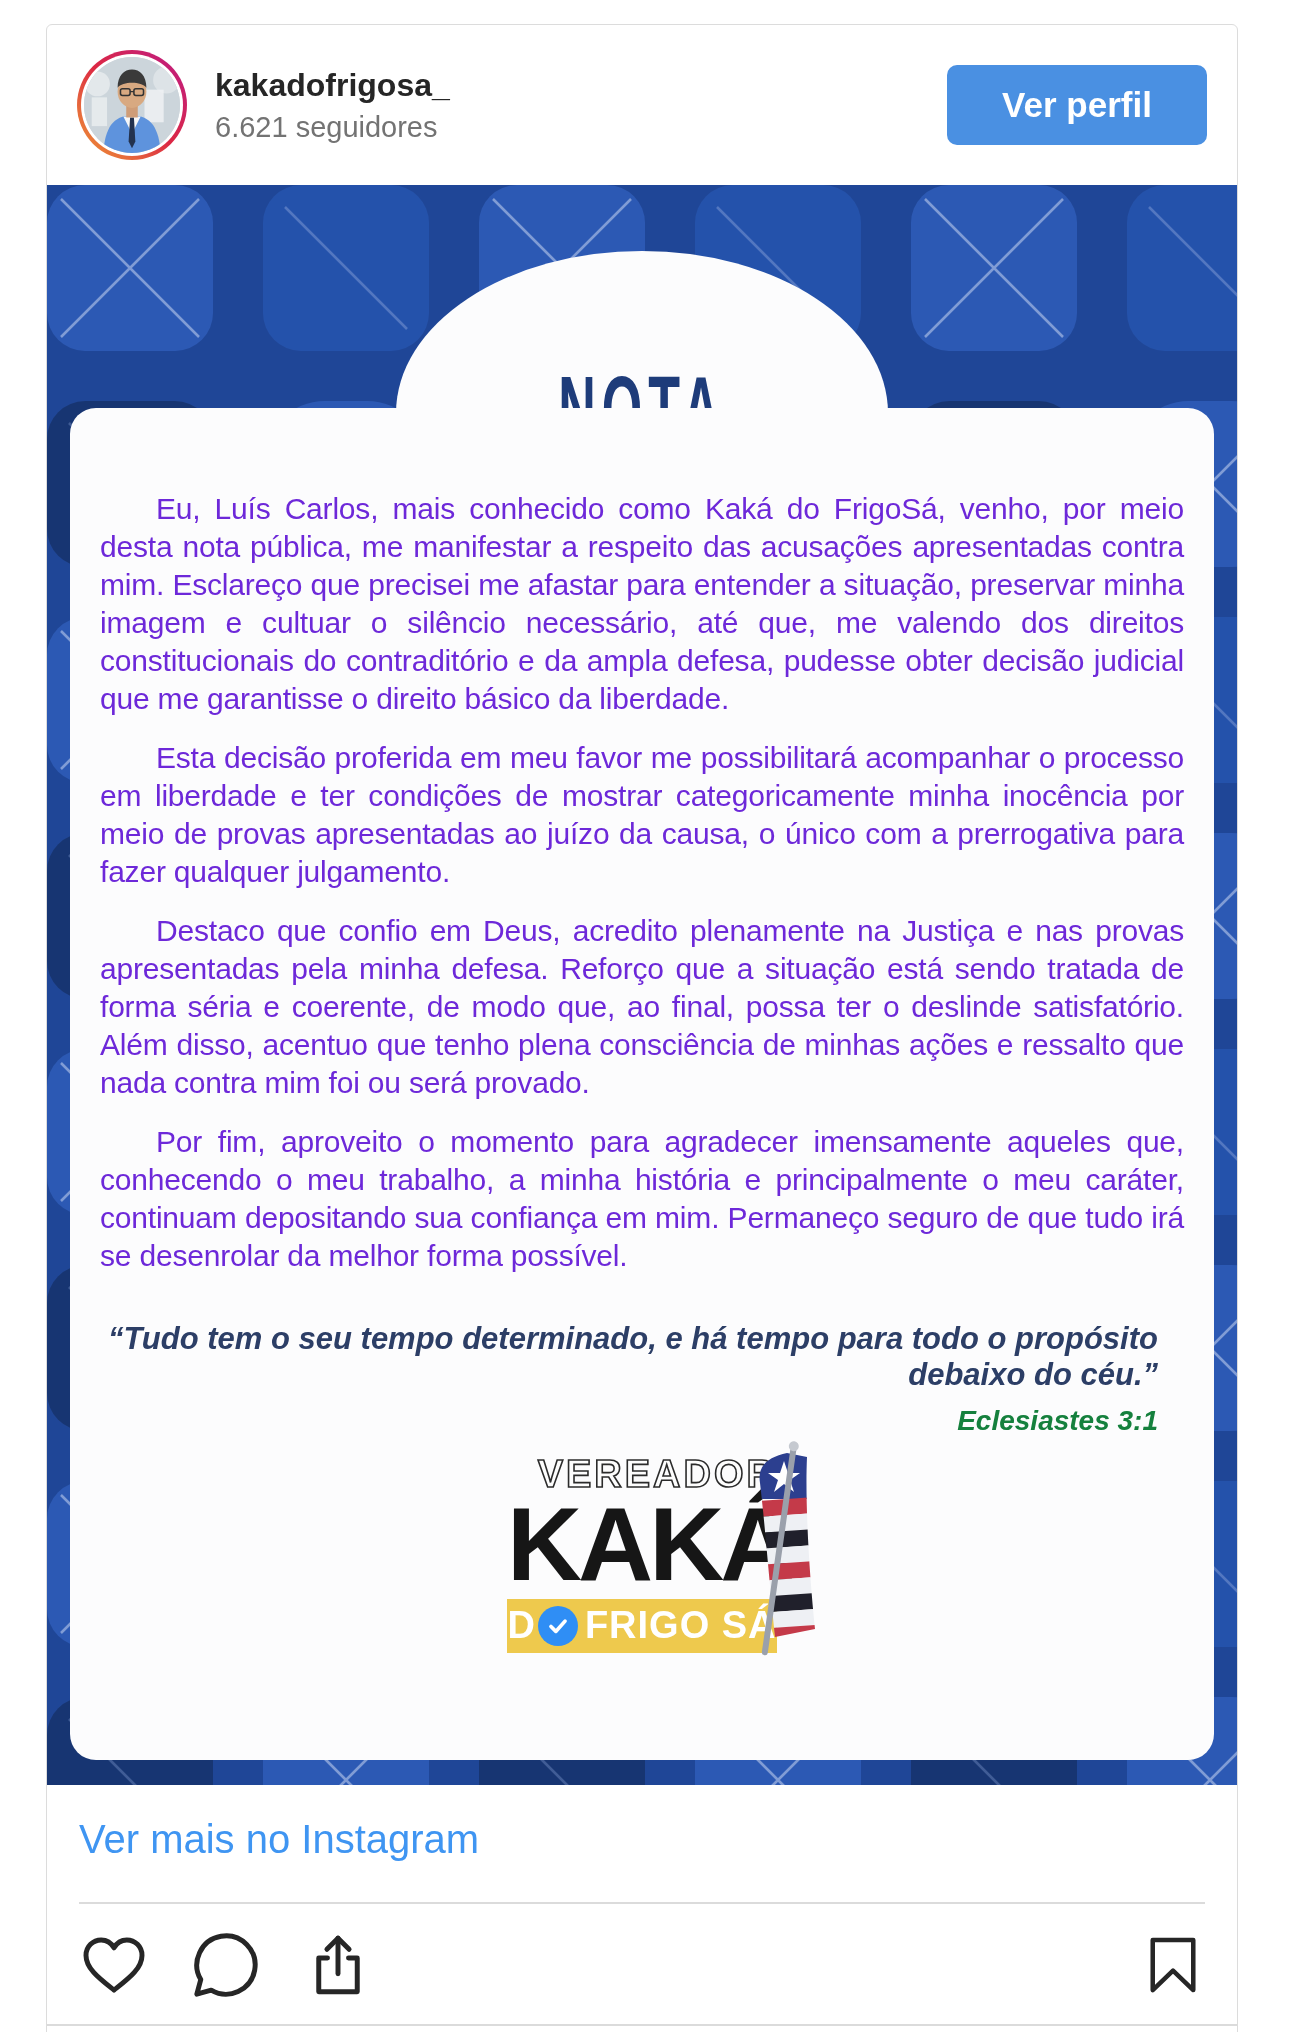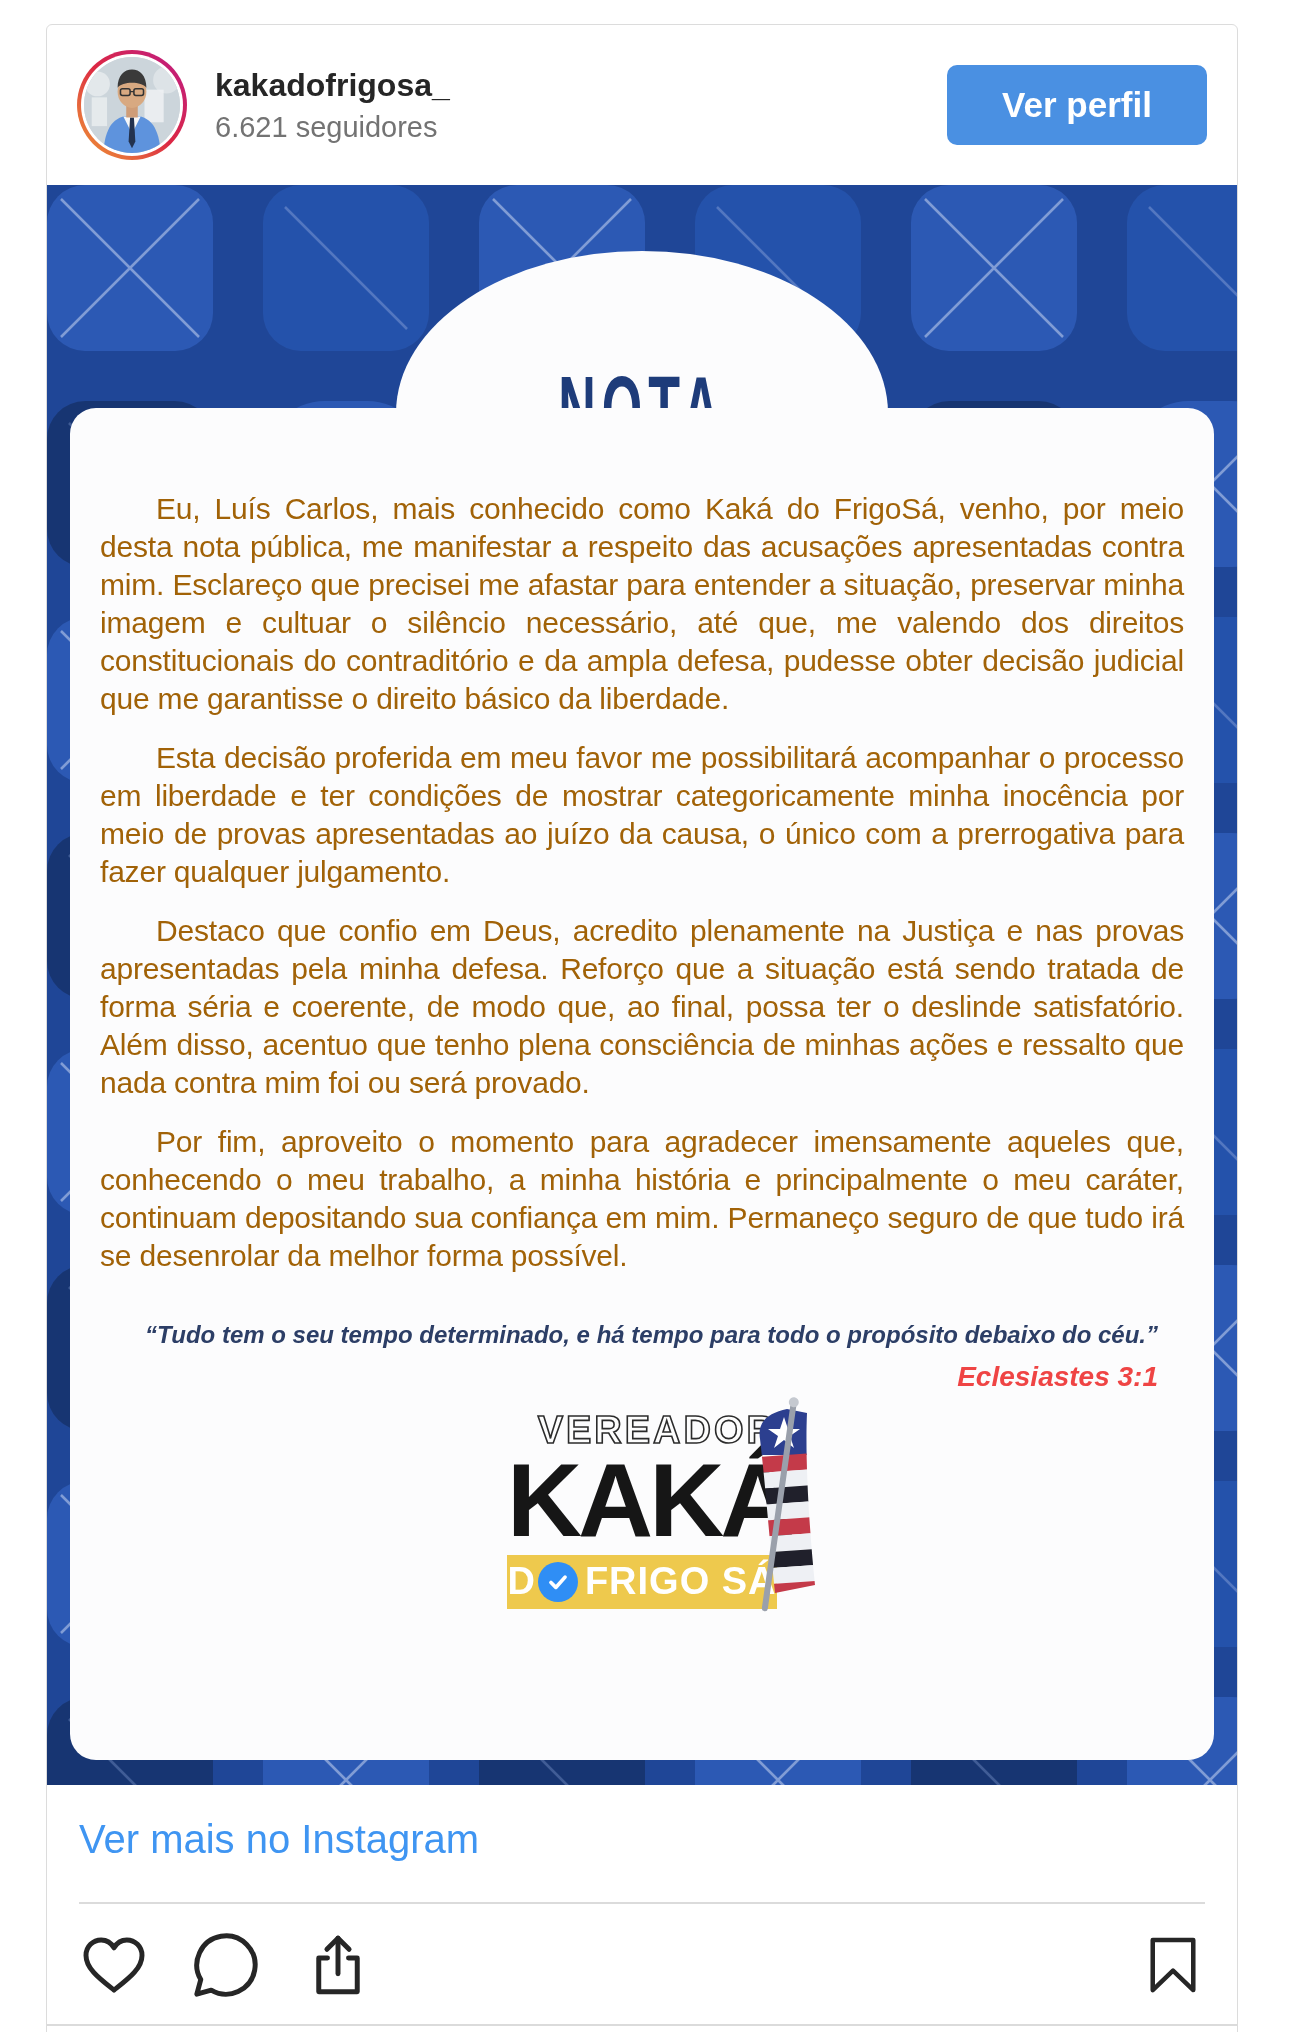--- a/index.html
+++ b/index.html
@@ -23,26 +23,26 @@
      font-family:"Liberation Sans", sans-serif;text-align:center;}
   
   .post-image{position:relative;width:100%;height:1600px;background:#2250a8;overflow:hidden;cursor:pointer;}
   .bg-pattern{position:absolute;inset:0;width:100%;height:100%;display:block;}
   .dome{position:absolute;left:50%;transform:translateX(-50%);top:66px;width:492px;height:162px;
      background:#fcfcfd;border-radius:246px 246px 0 0 / 162px 162px 0 0;}
   .nota{position:absolute;top:170px;left:0;right:0;text-align:center;font-size:52px;font-weight:700;
      letter-spacing:6px;color:#1e3c7a;transform:scaleY(1.8);transform-origin:center top;}
   .note-card{position:absolute;left:23px;right:23px;top:223px;bottom:25px;background:#fcfcfd;
      border-radius:26px;box-sizing:border-box;padding:82px 30px 0;}
-  .note-par{font-size:30px;line-height:38px;color:#a16207;text-align:justify;text-indent:56px;
+  .note-par{font-size:30px;line-height:38px;color:#6d28d9;text-align:justify;text-indent:56px;
      margin:0 0 21px;letter-spacing:-0.2px;}
-  .quote{margin-top:46px;text-align:right;padding-right:26px;font-size:24px;font-weight:700;
+  .quote{margin-top:46px;text-align:right;padding-right:26px;font-size:31px;font-weight:700;
      font-style:italic;color:#2c3e66;}
   .quote-source{margin-top:12px;text-align:right;padding-right:26px;font-size:28px;font-weight:700;
-     font-style:italic;color:#ef4444;}
+     font-style:italic;color:#15803d;}
   
   .logo{position:relative;width:270px;margin:18px auto 0;text-align:right;}
   .logo-role{font-size:38px;font-weight:600;letter-spacing:3px;color:#fdfdfd;
      -webkit-text-stroke:1.6px #2b2b2b;line-height:1;}
   .logo-name{font-size:104px;font-weight:800;color:#161616;line-height:0.92;letter-spacing:-4px;margin-top:4px;}
   .logo-sub{margin-top:6px;background:#eec94d;height:54px;display:flex;align-items:center;
      justify-content:center;font-size:38px;font-weight:800;color:#ffffff;letter-spacing:1px;}
   .vbadge{width:40px;height:40px;border-radius:50%;background:#2f8ef5;display:inline-flex;
      align-items:center;justify-content:center;margin:0 7px 0 2px;flex:0 0 auto;}
   .vbadge svg{width:26px;height:26px;display:block;}

